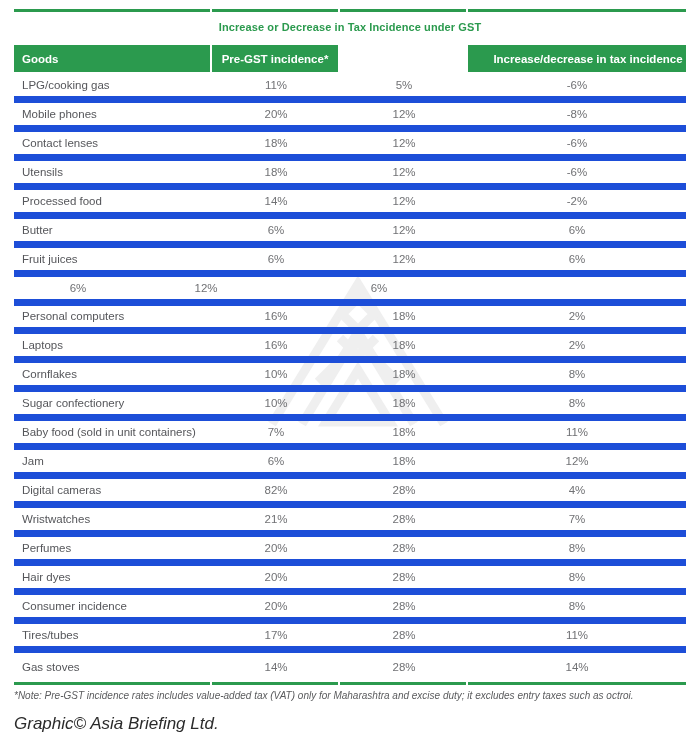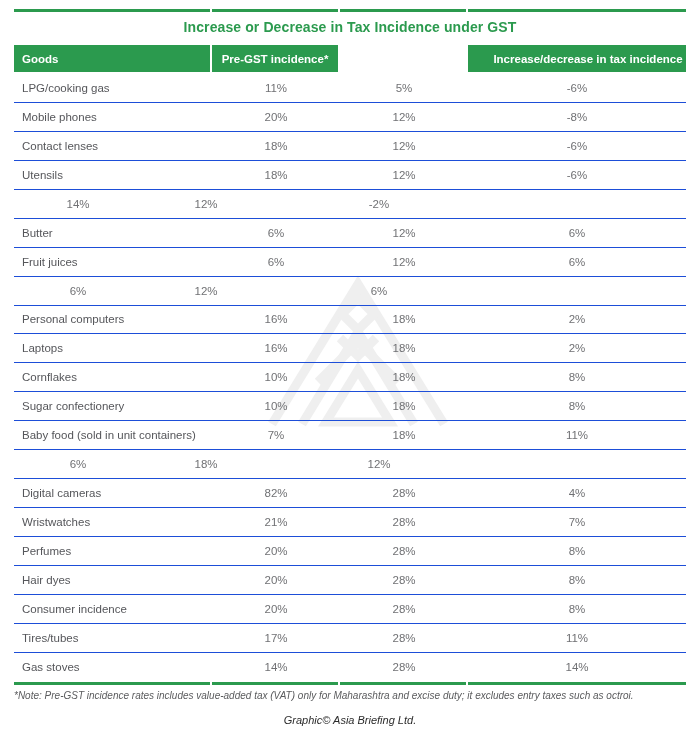--- a/index.html
+++ b/index.html
@@ -20,57 +20,57 @@
   .rule{position:absolute;left:14px;width:672px;height:3px;display:flex;gap:var(--gap);}
   .rule .seg{background:var(--green);height:100%;}
   .seg.s1{width:var(--c1);} .seg.s2{width:var(--c2);}
   .seg.s3{width:var(--c3);} .seg.s4{width:var(--c4);}
   .rule.top{top:9px;}
   .rule.bottom{top:682px;}
 
   .title{
     position:absolute;top:15px;left:14px;width:672px;height:24px;
     display:flex;align-items:center;justify-content:center;
-    color:var(--green);font-size:14px;font-weight:bold;letter-spacing:.1px;
+    color:var(--green);font-size:11px;font-weight:bold;letter-spacing:.1px;
   }
 
   .header-row{
     position:absolute;top:45px;left:14px;width:672px;height:27px;
     display:flex;gap:var(--gap);
   }
   .header-cell{
     background:var(--green);color:#ffffff;font-weight:bold;font-size:11.5px;
     display:flex;align-items:center;justify-content:center;
   }
   .header-cell.goods{width:var(--c1);justify-content:flex-start;padding-left:8px;}
   .header-cell.pre{width:var(--c2);} .header-cell.rate{width:var(--c3);margin-top:39px;}
   .header-cell.chg{width:var(--c4);padding-left:22px;}
 
   .rows{position:absolute;top:74px;left:14px;width:672px;z-index:1;}
   .row{
     display:flex;height:28.95px;align-items:center;
-    border-bottom:1px solid #1d4ed8;
+    border-bottom:7px solid #1d4ed8;
   }
   .row:last-child{border-bottom:none;}
   .cell{font-size:11.5px;color:#707174;}
   .cell.goods{width:calc(var(--c1) + var(--gap));padding-left:8px;color:#55565a;}
   .cell.num{text-align:center;}
   .cell.n1{width:calc(var(--c2) + var(--gap));}
   .cell.n2{width:calc(var(--c3) + var(--gap));}
   .cell.n3{width:var(--c4);}
 
   .watermark{position:absolute;left:262px;top:274px;width:192px;height:156px;z-index:0;}
 
   .note{
     position:absolute;top:690px;left:14px;width:672px;
     font-size:10px;font-style:italic;color:#5a5b5d;
   }
   .credit{
     position:absolute;top:714px;left:14px;width:672px;
-    text-align:center;font-size:11px;font-style:italic;color:#2b2b2b;
+    text-align:left;font-size:17px;font-style:italic;color:#2b2b2b;
   }
 </style>
 </head>
 <body>
 
 <div class="page">
 
   <div class="rule top">
     <div class="seg s1"></div>
     <div class="seg s2"></div>
@@ -119,20 +119,21 @@
     </div>
 
     <div class="row">
       <div class="cell goods">Utensils</div>
       <div class="cell num n1">18%</div>
       <div class="cell num n2">12%</div>
       <div class="cell num n3">-6%</div>
     </div>
 
     <div class="row">
+      <div class="cell goods">Processed food</div>
       <div class="cell num n1">14%</div>
       <div class="cell num n2">12%</div>
       <div class="cell num n3">-2%</div>
     </div>
 
     <div class="row">
       <div class="cell goods">Butter</div>
       <div class="cell num n1">6%</div>
       <div class="cell num n2">12%</div>
       <div class="cell num n3">6%</div>
@@ -180,20 +181,21 @@
     </div>
 
     <div class="row">
       <div class="cell goods">Baby food (sold in unit containers)</div>
       <div class="cell num n1">7%</div>
       <div class="cell num n2">18%</div>
       <div class="cell num n3">11%</div>
     </div>
 
     <div class="row">
+      <div class="cell goods">Jam</div>
       <div class="cell num n1">6%</div>
       <div class="cell num n2">18%</div>
       <div class="cell num n3">12%</div>
     </div>
 
     <div class="row">
       <div class="cell goods">Digital cameras</div>
       <div class="cell num n1">82%</div>
       <div class="cell num n2">28%</div>
       <div class="cell num n3">4%</div>

